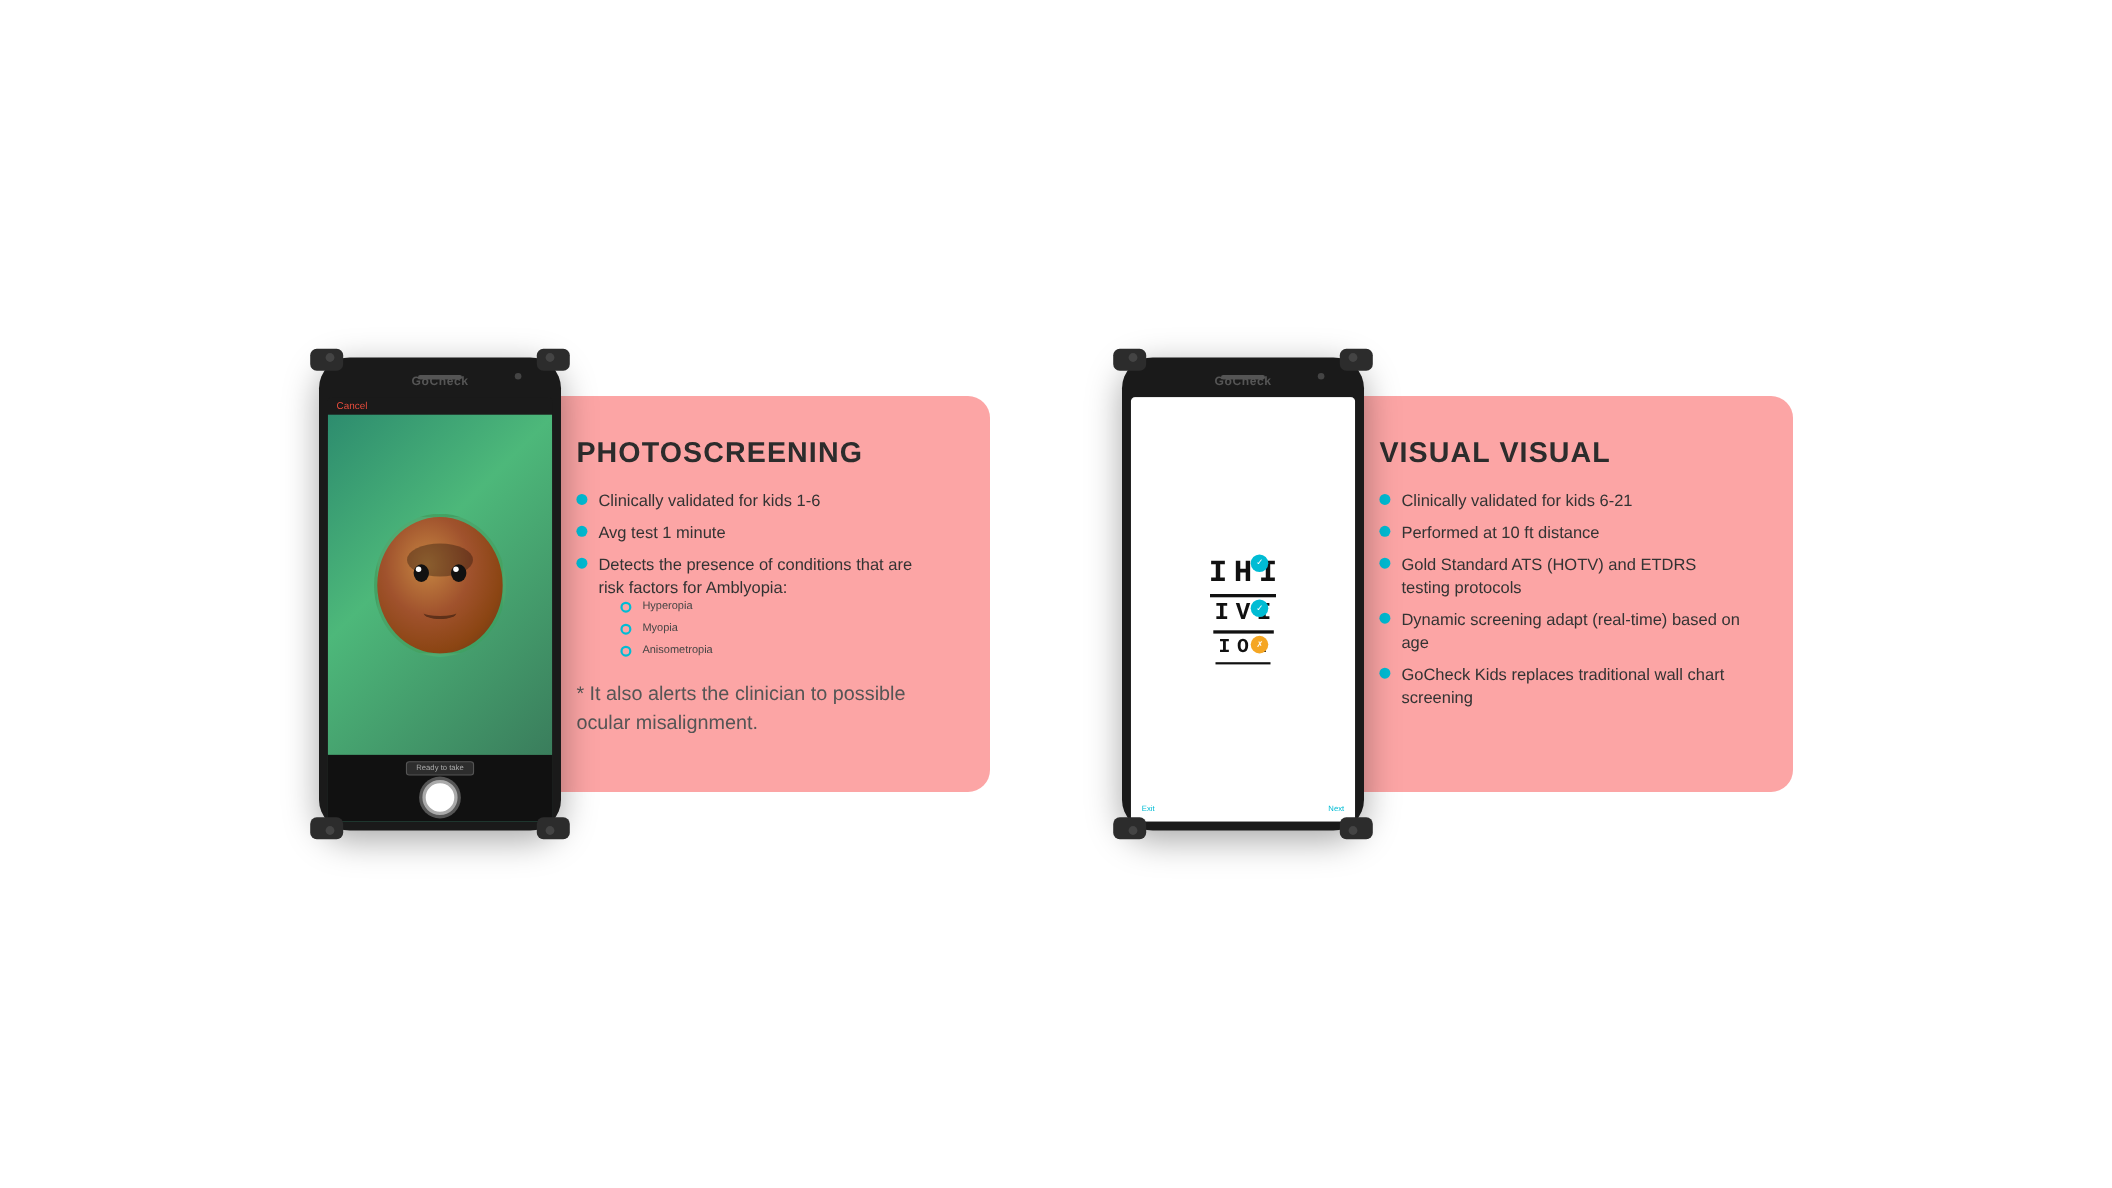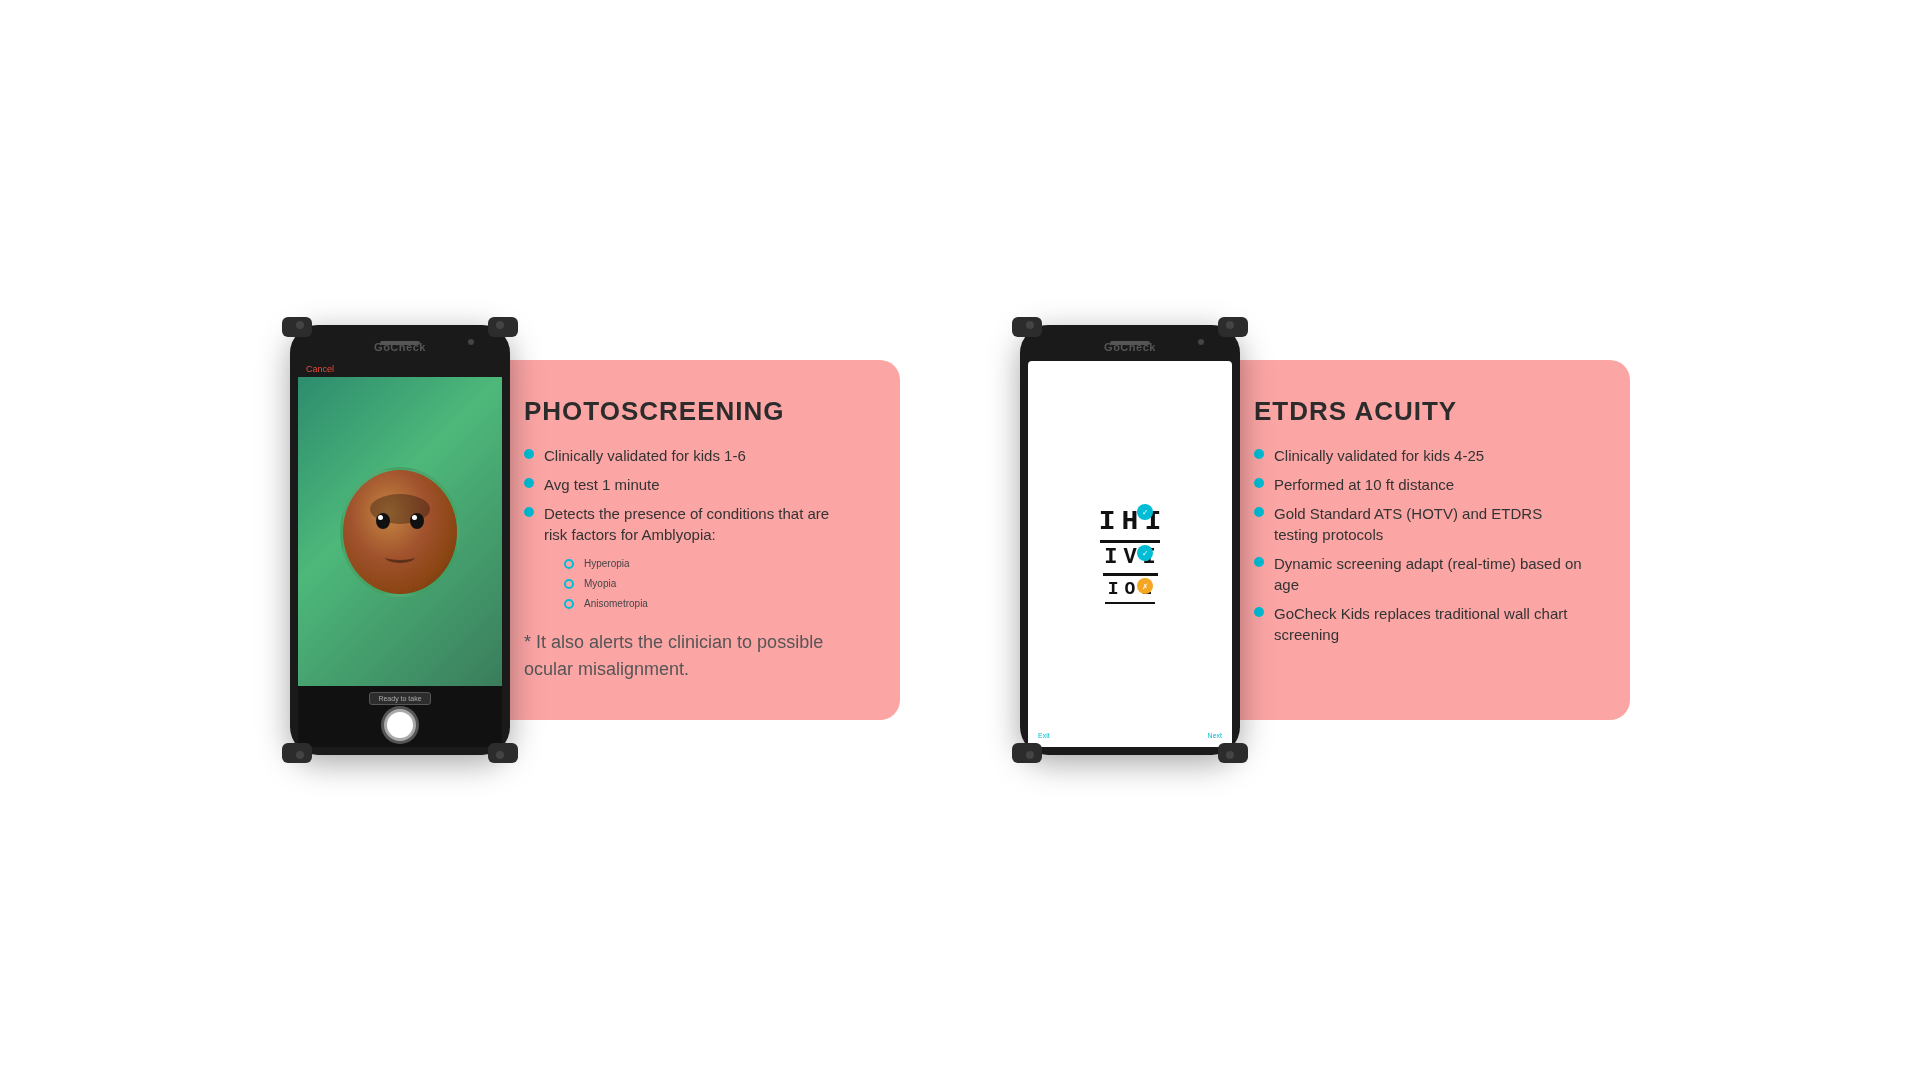--- a/index.html
+++ b/index.html
@@ -358,21 +358,21 @@
     }
     .note-text {
       font-size: 18px;
       color: #555;
       line-height: 1.5;
       margin-top: 4px;
     }
     .nested-block {
       display: flex;
       flex-direction: column;
-      gap: 12px;
+      gap: 0;
     }
   </style>
 </head>
 <body>
 
 <div class="main-container">
 
   <div class="section">
 
     <div class="phone-wrapper">
@@ -504,25 +504,25 @@
             <div class="va-nav">
               <span>Exit</span>
               <span>Next</span>
             </div>
           </div>
         </div>
       </div>
     </div>
 
     <div class="info-card">
-      <div class="card-title">ETDRS ACUITY</div>
+      <div class="card-title">VISUAL VISUAL</div>
       <ul class="bullet-list">
         <li class="bullet-item">
           <div class="bullet-dot"></div>
-          <span>Clinically validated for kids 4-25</span>
+          <span>Clinically validated for kids 6-21</span>
         </li>
         <li class="bullet-item">
           <div class="bullet-dot"></div>
           <span>Performed at 10 ft distance</span>
         </li>
         <li class="bullet-item">
           <div class="bullet-dot"></div>
           <span>Gold Standard ATS (HOTV) and ETDRS testing protocols</span>
         </li>
         <li class="bullet-item">

